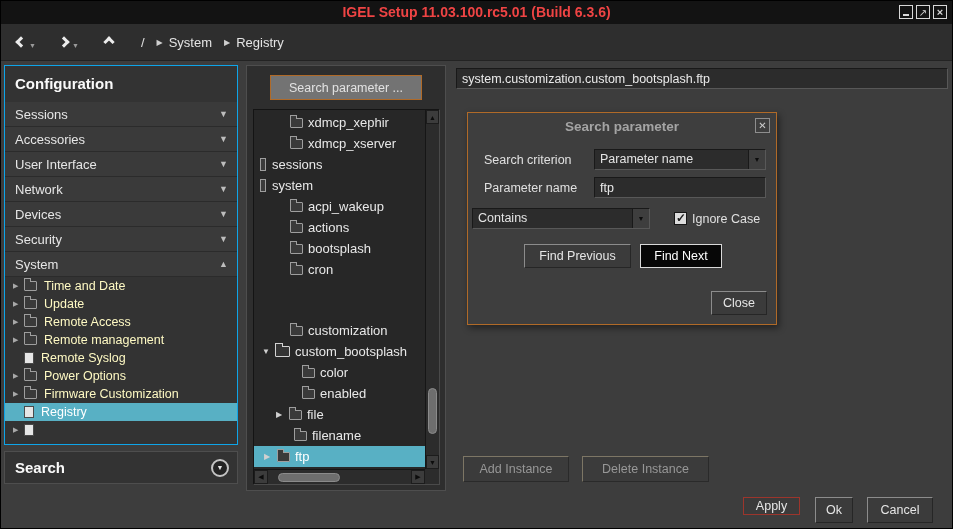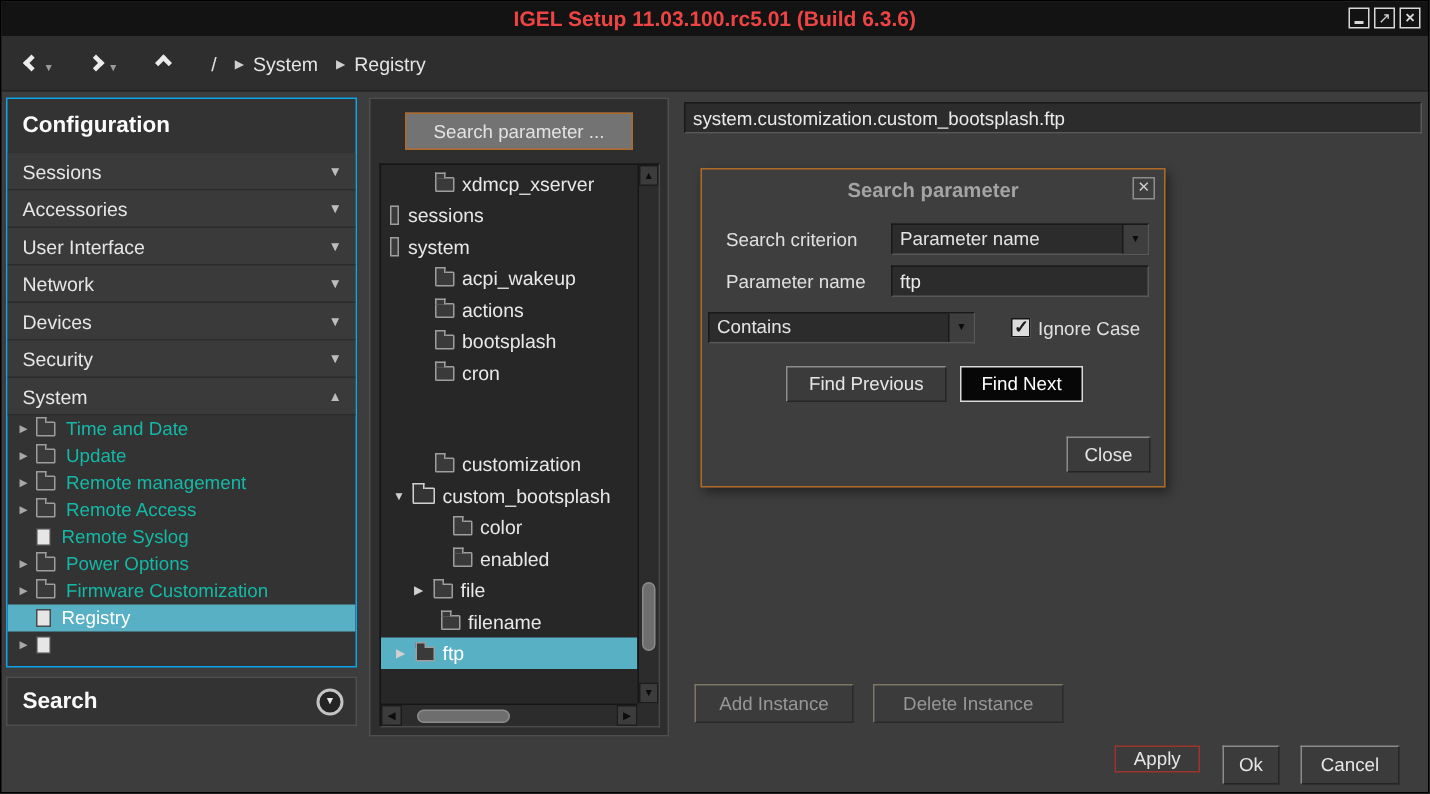--- a/index.html
+++ b/index.html
@@ -32,21 +32,21 @@
   
   .config-panel{position:absolute;left:3px;top:64px;width:234px;height:380px;background:#333;border:1px solid #0ea5e9;overflow:hidden}
   .config-title{height:36px;line-height:36px;padding-left:10px;color:#fafafa;font-size:15px;font-weight:bold}
   .section-row{height:25px;display:flex;align-items:center;padding:0 9px 0 10px;background:#3a3a3a;border-bottom:1px solid #2b2b2b;cursor:pointer}
   .section-label{flex:1;color:#e6e6e6;font-size:13px}
   .section-caret{color:#bdbdbd;font-size:9px}
   .sys-item{height:18px;display:flex;align-items:center;padding-left:8px;cursor:pointer}
   .sys-item.selected{background:#58b0c4}
   .sys-item.selected .sys-label{color:#fff}
   .mini-exp{width:11px;flex:none;font-size:7px;color:#a8a8a8;text-align:left}
-  .sys-label{color:#14b8a6;font-size:12.5px;margin-left:2px;white-space:nowrap}
+  .sys-label{color:#fef9c3;font-size:12.5px;margin-left:2px;white-space:nowrap}
 
   .search-panel{position:absolute;left:3px;top:450px;width:234px;height:33px;background:#333;border:1px solid #4e4e4e;display:flex;align-items:center;padding:0 8px 0 10px}
   .search-title{flex:1;color:#fafafa;font-size:15px;font-weight:bold}
   .circle-btn{width:18px;height:18px;border-radius:50%;border:2px solid #c4c4c4;background:#242424;color:#e8e8e8;font-size:7px;display:flex;align-items:center;justify-content:center;cursor:pointer}
 
   
   .folder-icon{display:inline-block;flex:none;width:13px;height:10px;background:#3a3a3a;border:1px solid #9e9e9e;border-radius:1px;position:relative;margin-right:5px}
   .folder-icon::before{content:'';position:absolute;left:-1px;top:-4px;width:5px;height:3px;background:#3a3a3a;border:1px solid #9e9e9e;border-bottom:none}
   .folder-open-icon{display:inline-block;flex:none;width:15px;height:11px;background:#343434;border:1px solid #d2d2d2;border-radius:1px;position:relative;margin-right:5px}
   .folder-open-icon::before{content:'';position:absolute;left:-1px;top:-4px;width:6px;height:3px;background:#343434;border:1px solid #d2d2d2;border-bottom:none}
@@ -181,26 +181,26 @@
           <span class="sys-label">Time and Date</span>
         </div>
         <div class="sys-item">
           <span class="mini-exp">▶</span>
           <span class="folder-icon"></span>
           <span class="sys-label">Update</span>
         </div>
         <div class="sys-item">
           <span class="mini-exp">▶</span>
           <span class="folder-icon"></span>
+          <span class="sys-label">Remote Access</span>
+        </div>
+        <div class="sys-item">
+          <span class="mini-exp">▶</span>
+          <span class="folder-icon"></span>
           <span class="sys-label">Remote management</span>
-        </div>
-        <div class="sys-item">
-          <span class="mini-exp">▶</span>
-          <span class="folder-icon"></span>
-          <span class="sys-label">Remote Access</span>
         </div>
         <div class="sys-item">
           <span class="mini-exp"></span>
           <span class="page-icon"></span>
           <span class="sys-label">Remote Syslog</span>
         </div>
         <div class="sys-item">
           <span class="mini-exp">▶</span>
           <span class="folder-icon"></span>
           <span class="sys-label">Power Options</span>
@@ -227,20 +227,24 @@
     <span class="search-title">Search</span>
     <div class="circle-btn">
       <span>▼</span>
     </div>
   </div>
 
   <div class="tree-panel">
     <button class="search-param-btn">Search parameter ...</button>
     <div class="tree-box">
       <div class="tree-rows">
+          <div class="tree-row" style="padding-left: 36px;">
+            <span class="folder-icon"></span>
+            <span class="tree-label">xdmcp_xephir</span>
+          </div>
           <div class="tree-row" style="padding-left: 36px;">
             <span class="folder-icon"></span>
             <span class="tree-label">xdmcp_xserver</span>
           </div>
           <div class="tree-row" style="padding-left: 6px;">
             <span class="section-icon"></span>
             <span class="tree-label">sessions</span>
           </div>
           <div class="tree-row" style="padding-left: 6px;">
             <span class="section-icon"></span>

